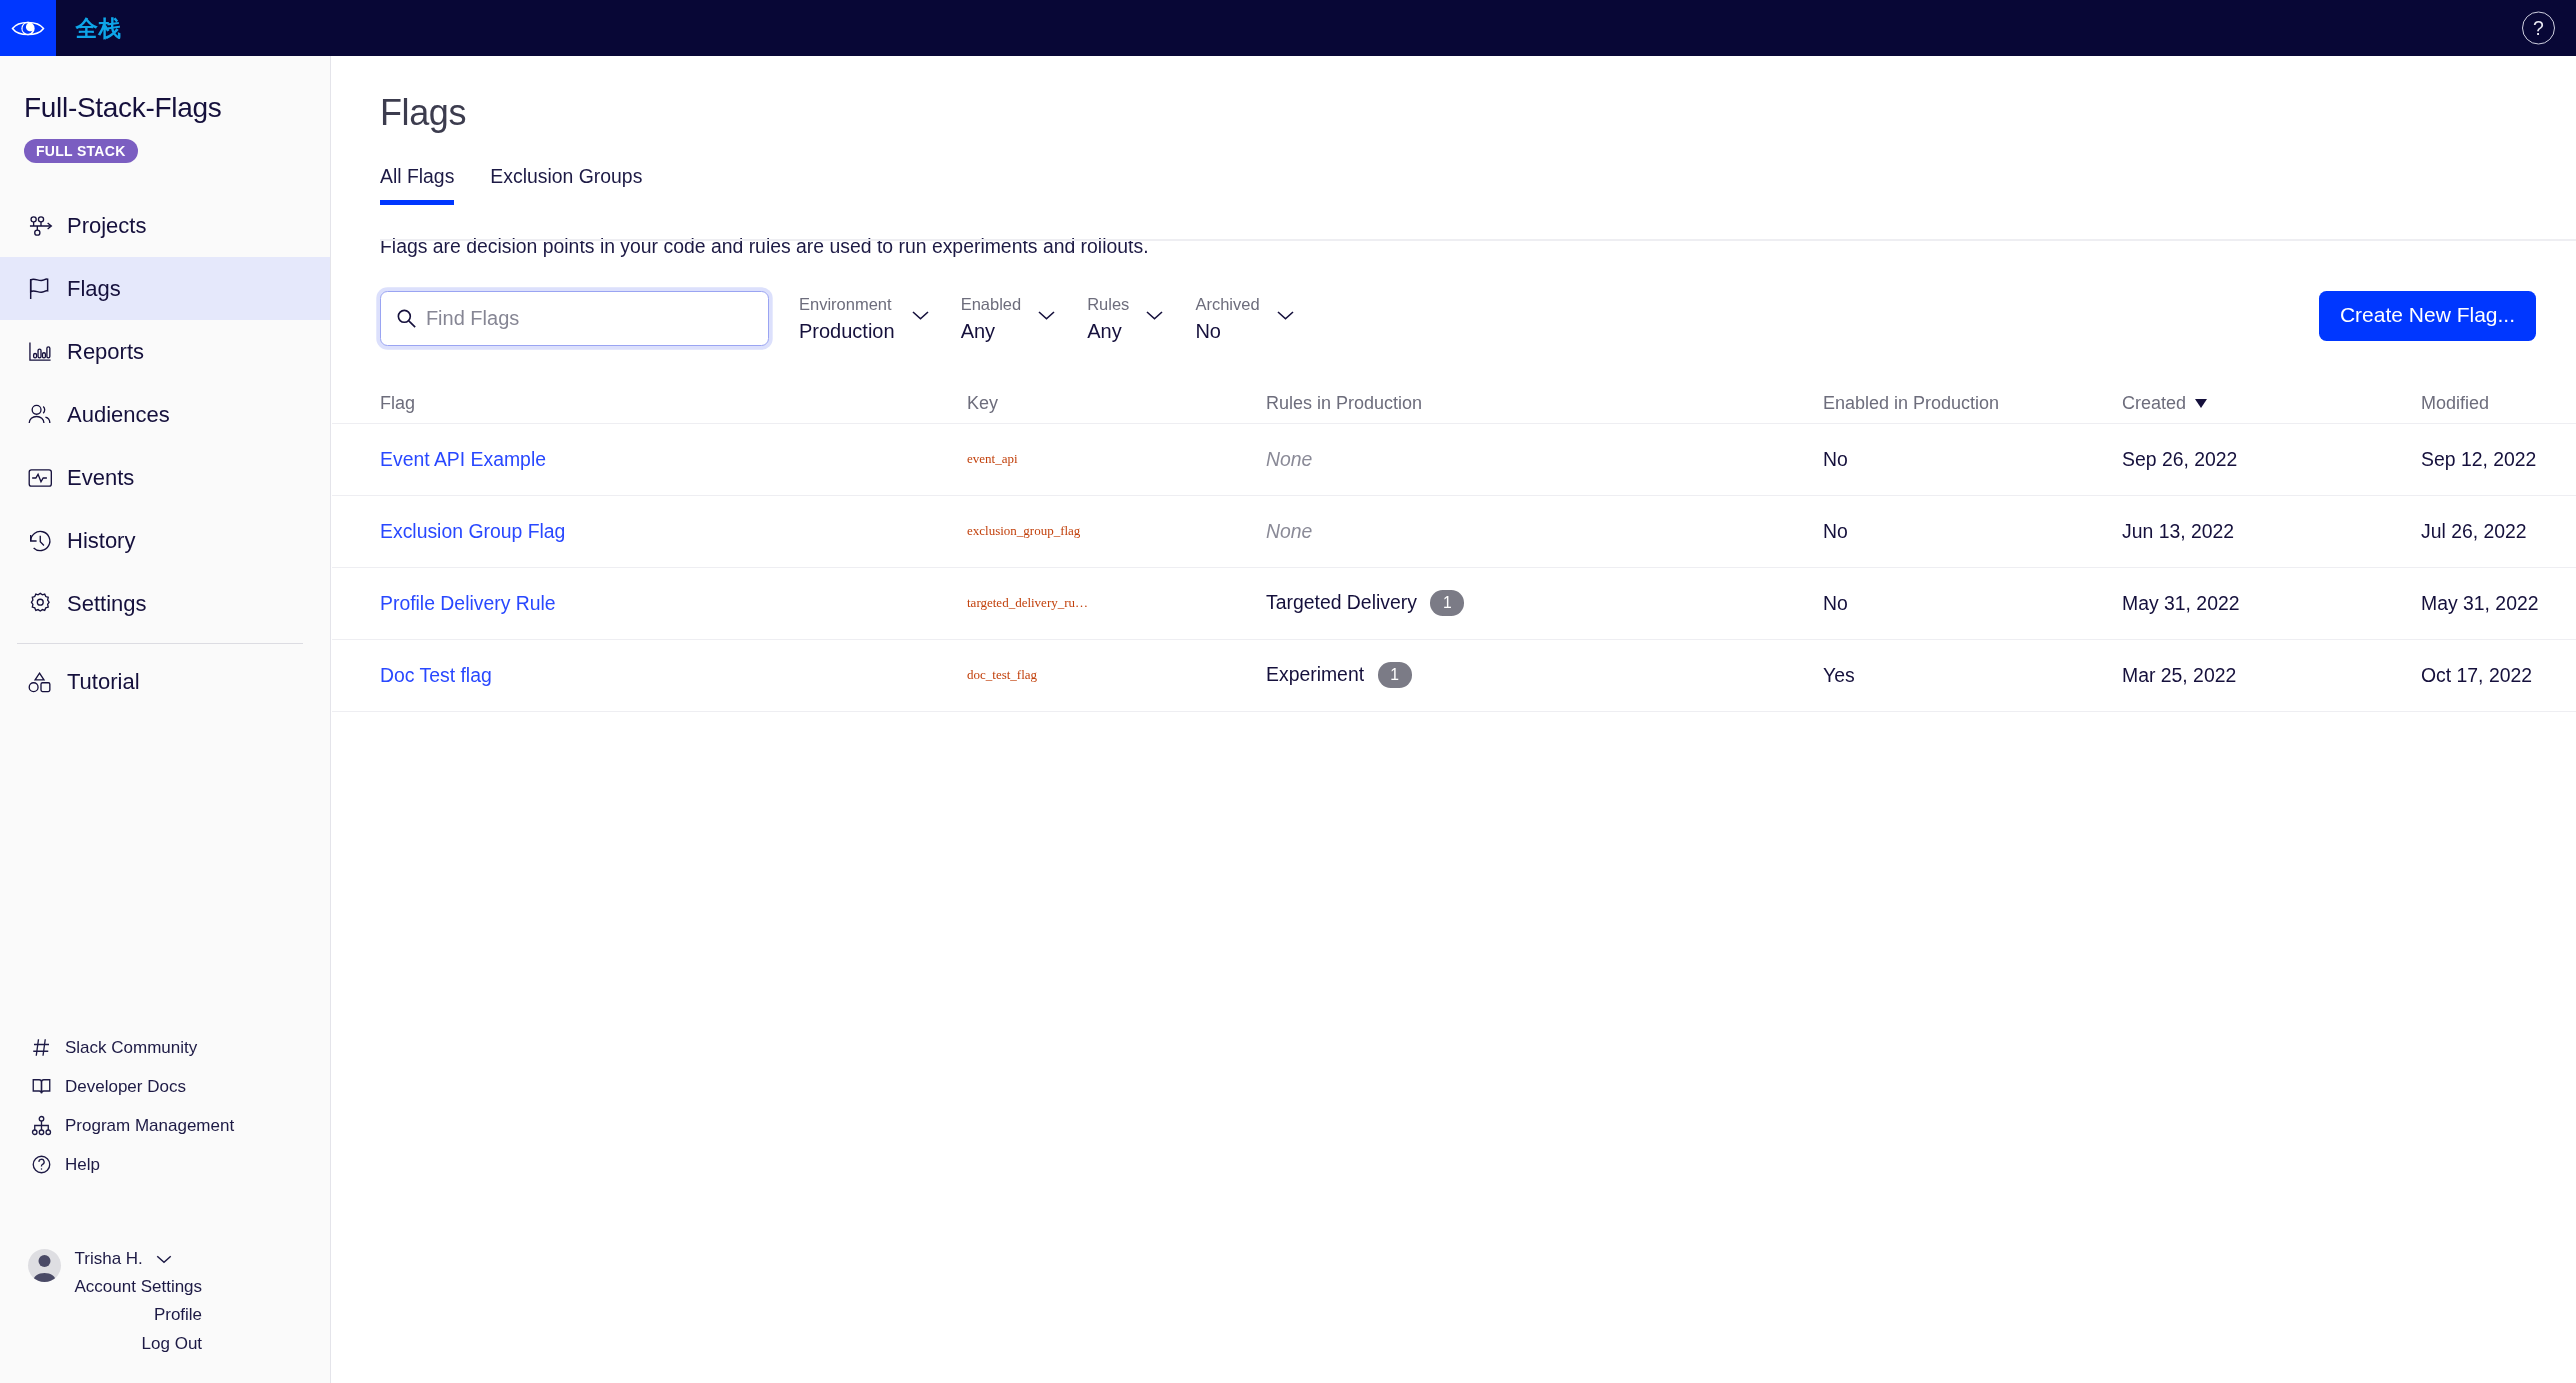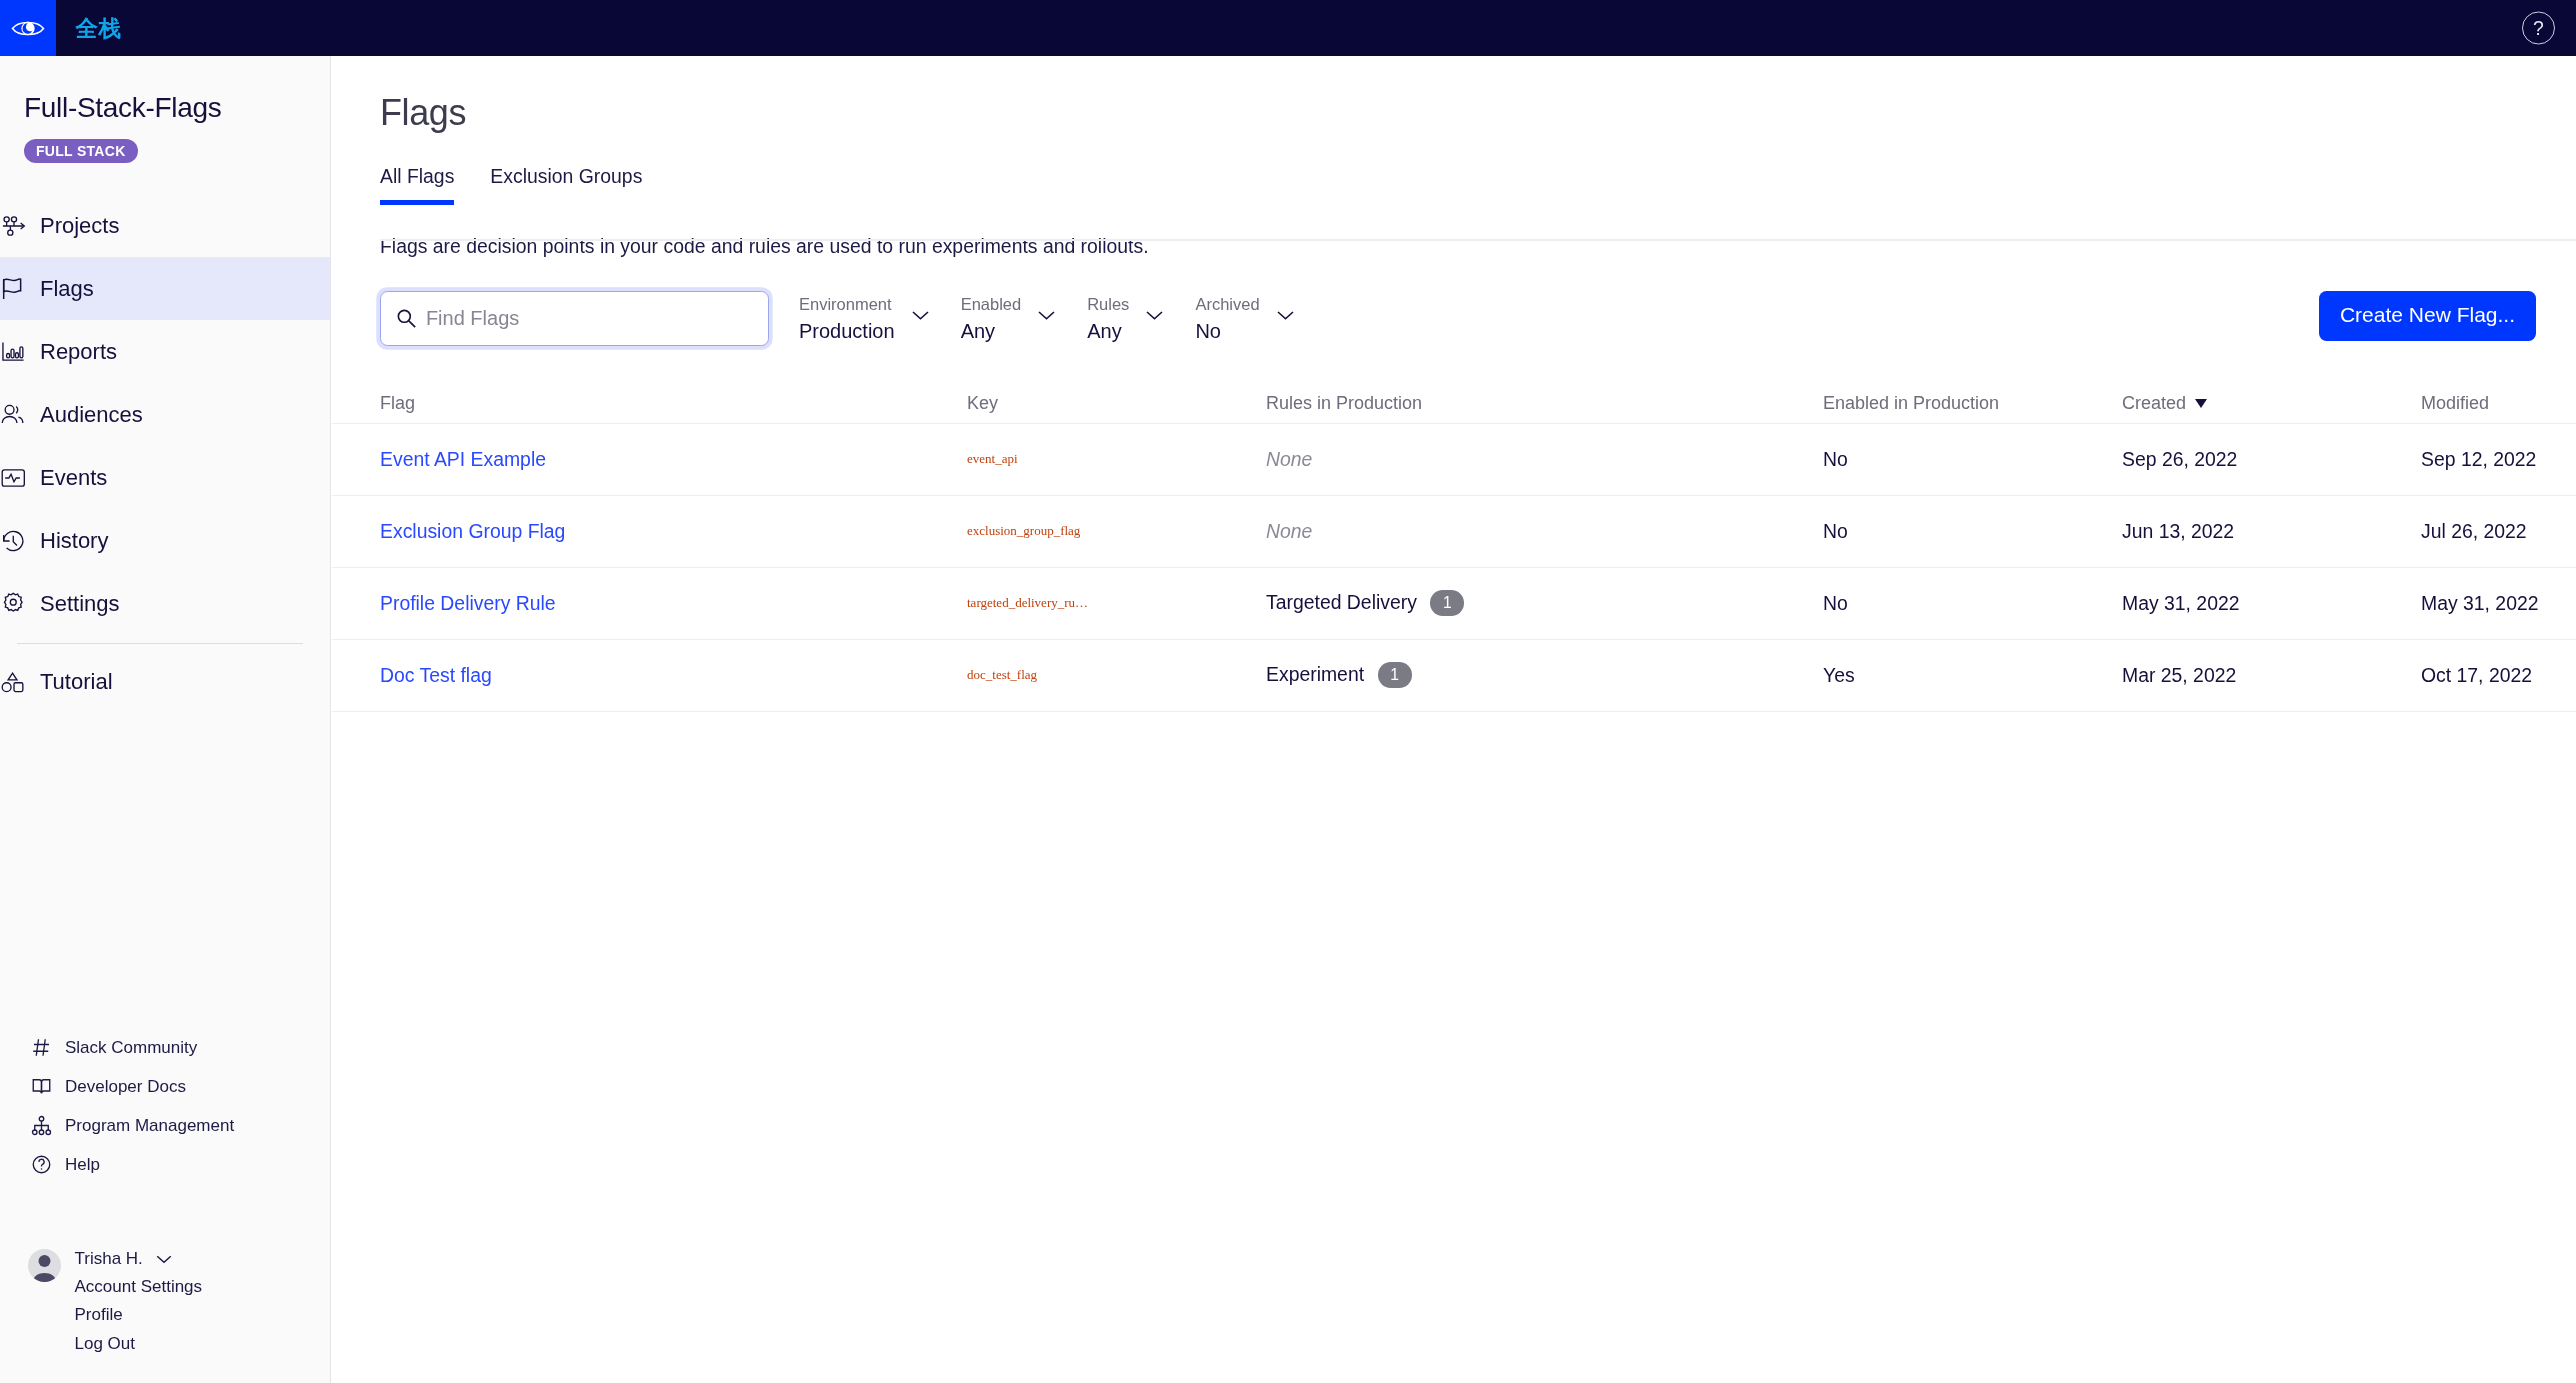--- a/index.html
+++ b/index.html
@@ -67,20 +67,21 @@
     border-radius: 15px;
     font-size: 14px;
     font-weight: bold;
     letter-spacing: 0.3px;
   }
 
   #nav { margin-top: 31px; }
   .nav-item {
     display: flex; align-items: center;
     height: 63px;
+    padding-left: 27px;
     cursor: pointer;
     color: #15103c;
   }
   .nav-item.active { background: #e5e8fb; }
   .nav-item .nav-icon {
     width: 40px; flex: none;
     display: flex; align-items: center;
   }
   .nav-item .nav-label { font-size: 22px; }
 
@@ -103,20 +104,21 @@
     display: flex; align-items: center;
   }
   .footer-item .f-label { font-size: 17px; }
 
   
   #user-block {
     position: absolute; left: 0; top: 1193px;
     width: 388px;
     display: flex;
     padding-left: 28px;
+    text-align: right;
   }
   #avatar {
     width: 33px; height: 33px; border-radius: 50%;
     background: #dedee2; flex: none;
     display: flex; align-items: flex-end; justify-content: center;
     overflow: hidden;
   }
   #user-right { margin-left: 13.5px; }
   #user-name-row { display: flex; align-items: center; }
   #user-name { font-size: 17px; color: #1d1a45; }

